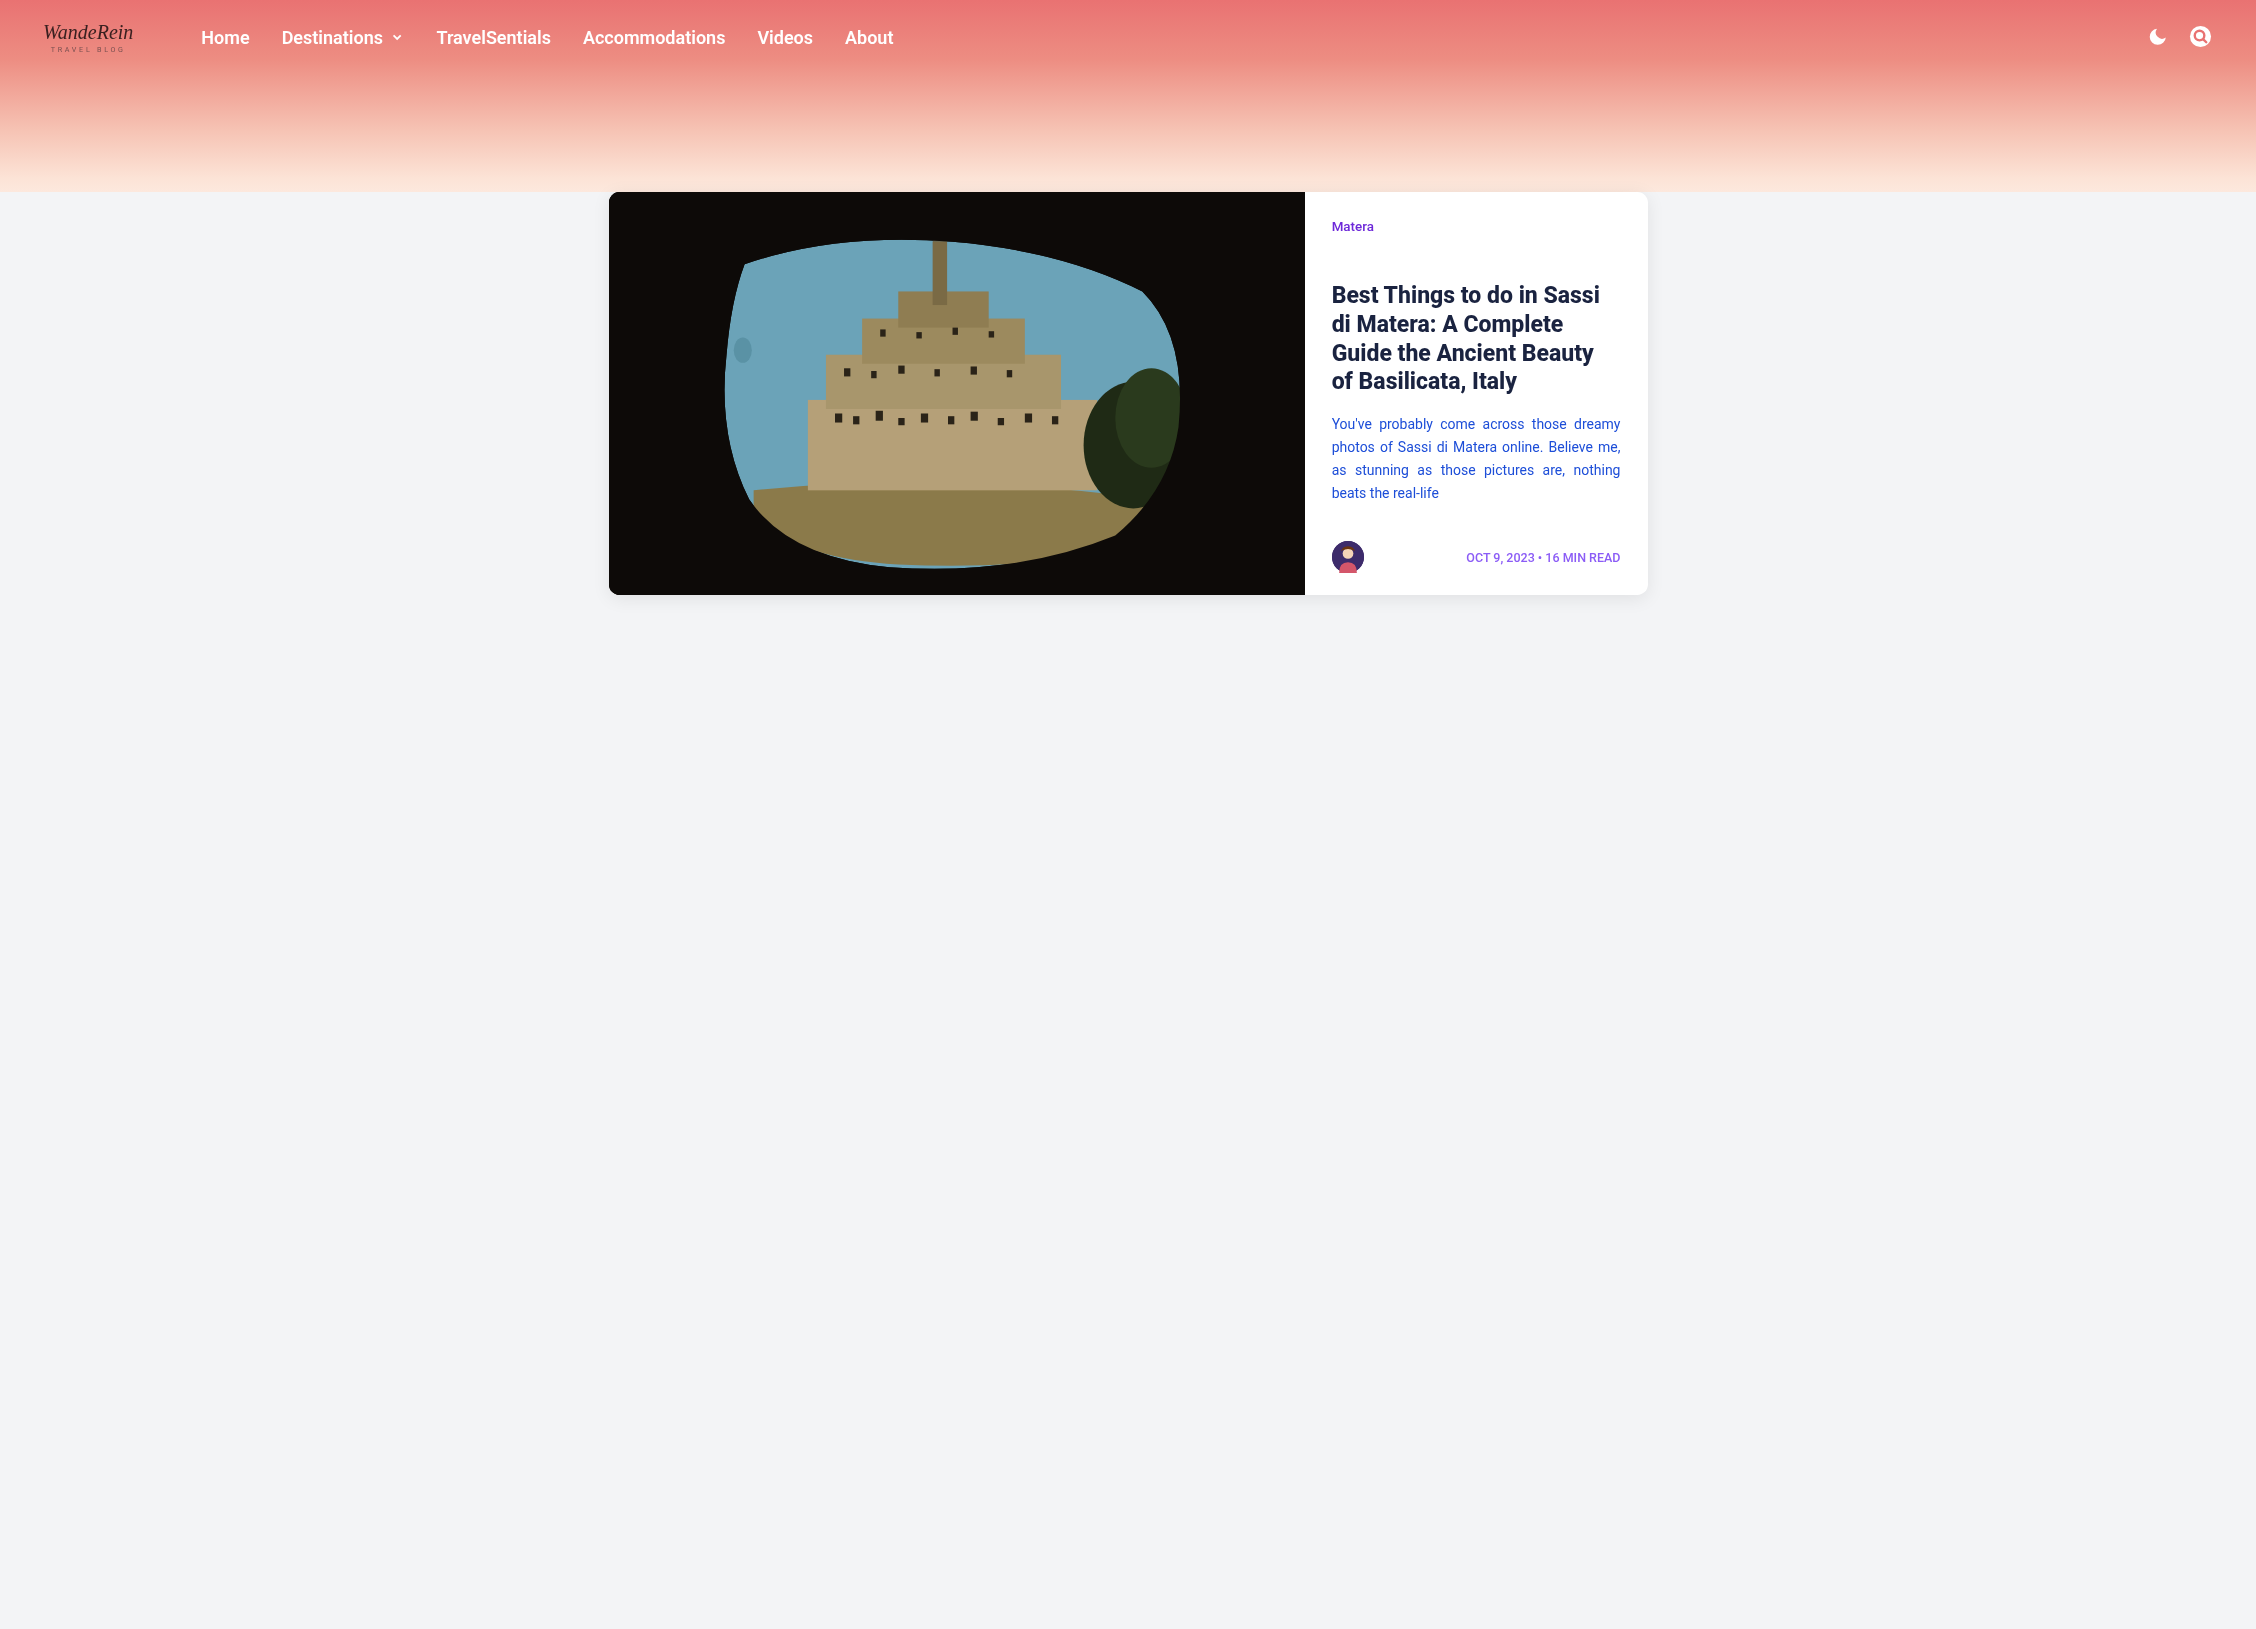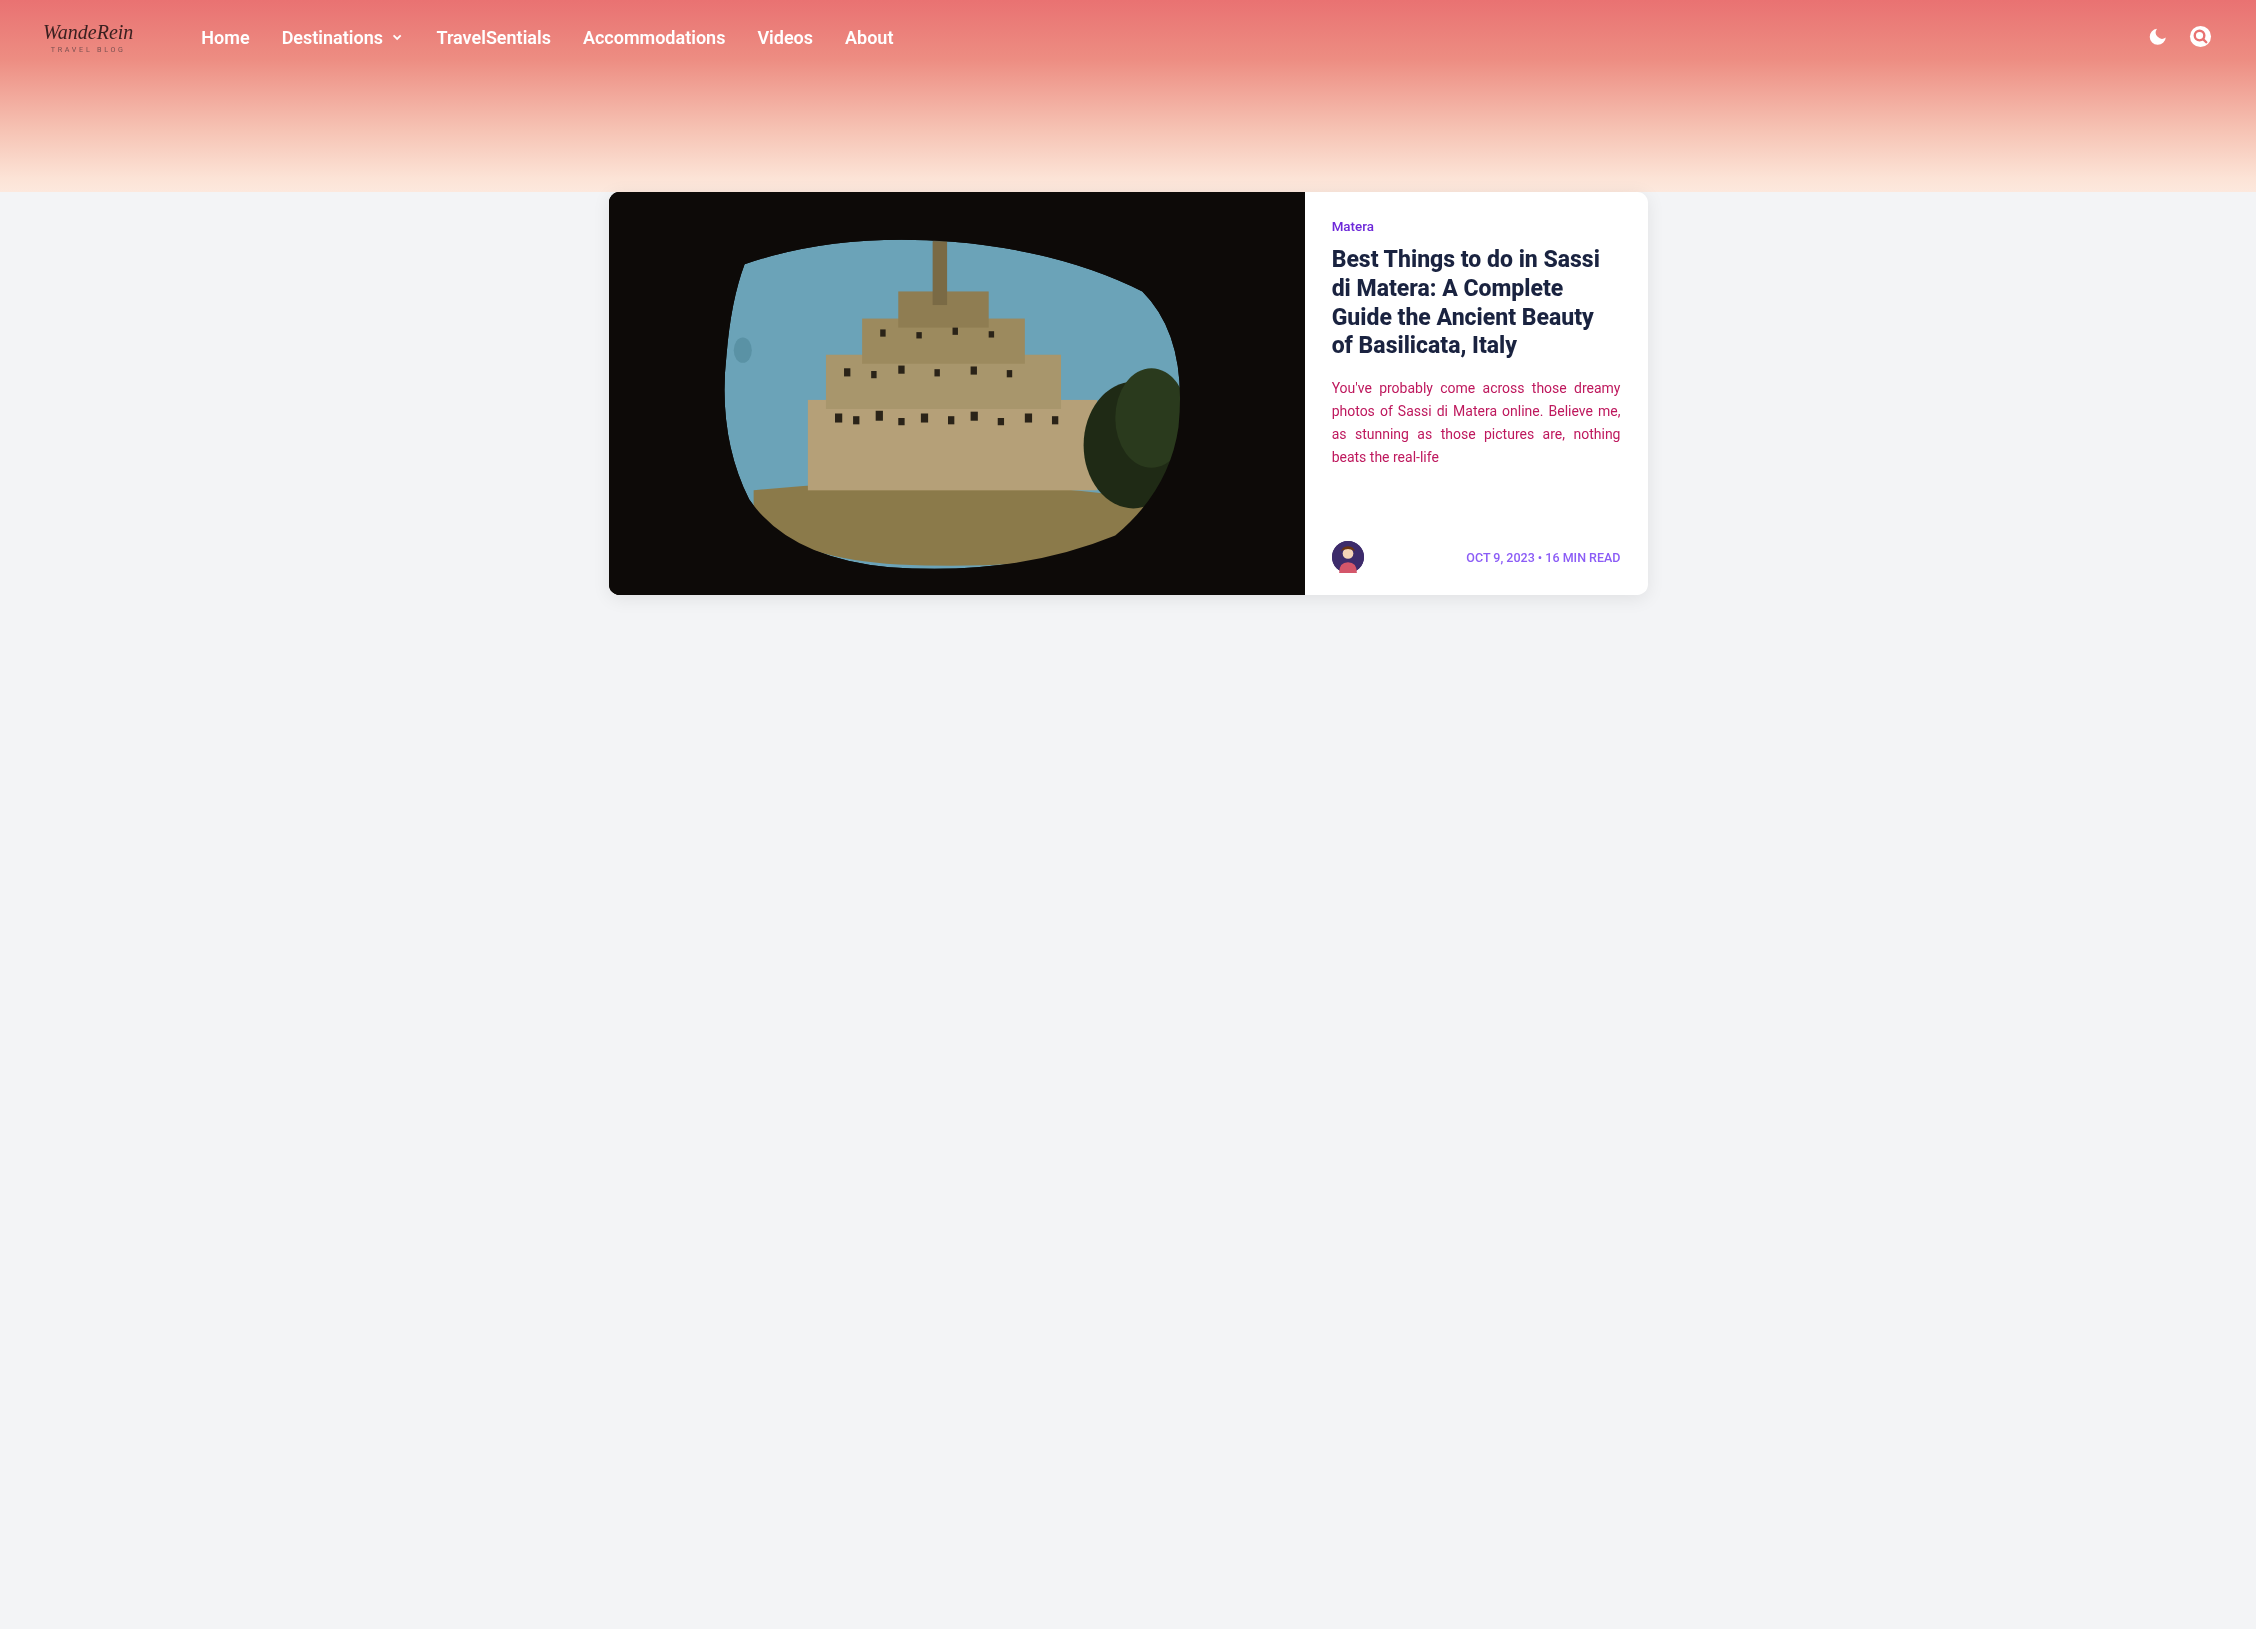--- a/index.html
+++ b/index.html
@@ -17,22 +17,22 @@
 .hero-content{text-align:center;padding-top:90px;max-width:806px;margin:0 auto;}
 .hero-title{font-size:39px;font-weight:800;color:#1a2340;margin-bottom:18px;}
 .hero-sub{font-size:27px;font-weight:700;color:#d66262;line-height:1.4;margin-bottom:30px;}
 .cta-btn{background:#f08a7e;color:#fff;border:none;padding:12.5px 25px;font-size:13.4px;font-weight:700;letter-spacing:1.8px;border-radius:7.2px;cursor:pointer;}
 .wave{position:absolute;bottom:0;left:0;width:100%;height:72px;}
 .card-area{background:#f3f4f6;padding:0 43px 54px;margin-top:-45px;position:relative;z-index:2;}
 .card{max-width:1039px;margin:0 auto;background:#fff;border-radius:10.7px;display:flex;overflow:hidden;box-shadow:0 3.6px 18px rgba(0,0,0,0.08);}
 .card-img{width:67%;height:403px;position:relative;background:#1a1410;overflow:hidden;}
 .card-body{width:33%;padding:27px 27px 21.5px;display:flex;flex-direction:column;}
 .tag{color:#6d28d9;font-size:13.4px;font-weight:500;margin-bottom:12.5px;}
-.card-title{font-size:23px;font-weight:800;color:#1a2340;line-height:1.25;margin-bottom:16px;}
-.card-text{font-size:14px;color:#be185d;line-height:1.65;text-align:justify;flex:1;}
+.card-title{font-size:23px;font-weight:800;color:#1a2340;line-height:1.25;margin-bottom:16px;margin-top:36px;}
+.card-text{font-size:14px;color:#1d4ed8;line-height:1.65;text-align:justify;flex:1;}
 .card-footer{display:flex;align-items:center;justify-content:space-between;margin-top:18px;}
 .avatar{width:32px;height:32px;border-radius:50%;background:#3d2b6b;display:flex;align-items:center;justify-content:center;}
 .meta{font-size:12.5px;color:#8b5cf6;font-weight:500;}
 .cave{position:absolute;inset:0;}
 </style>
 </head>
 <body>
 
 <div class="hero">
   <nav class="nav">

